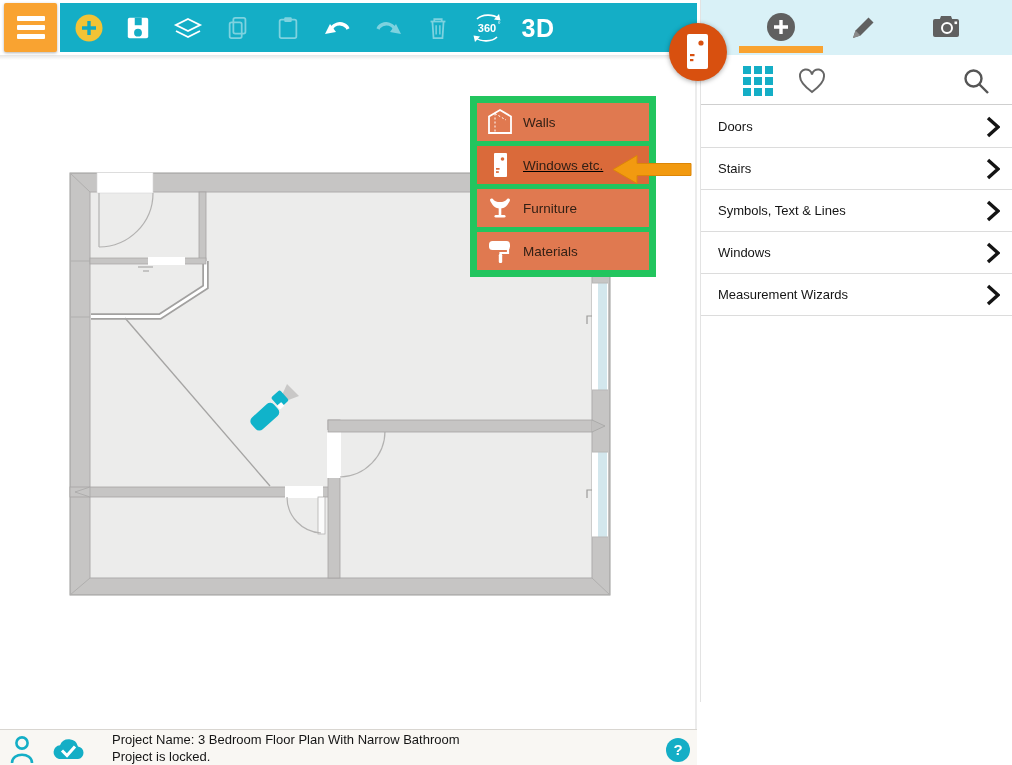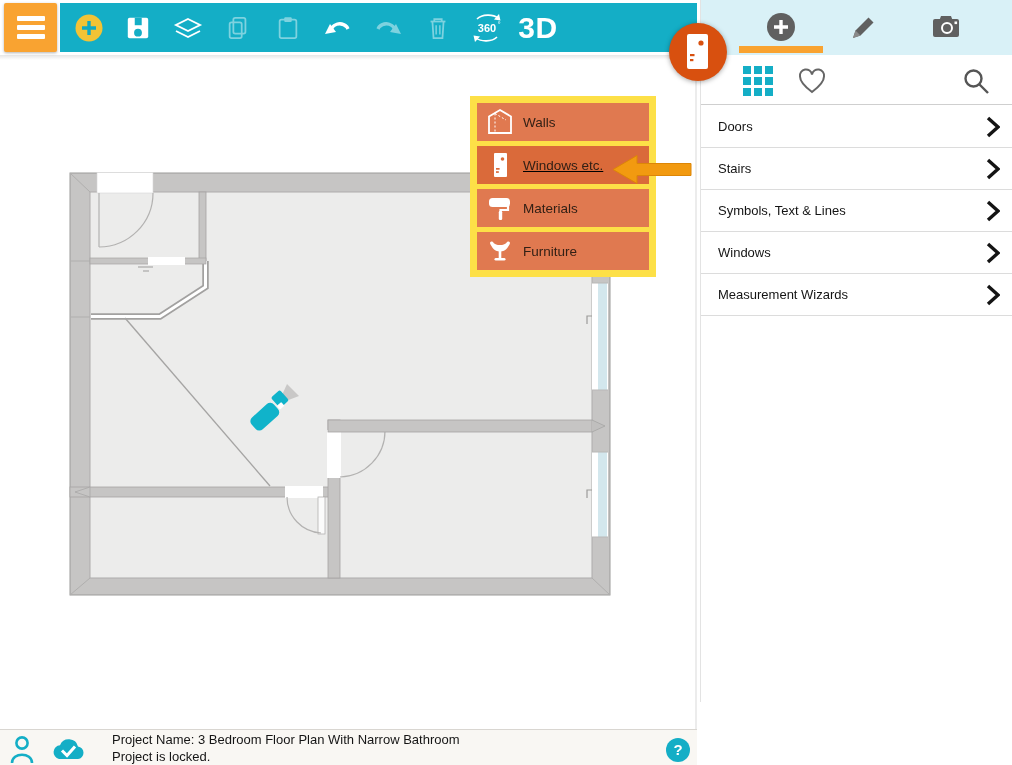--- a/index.html
+++ b/index.html
@@ -9,34 +9,34 @@
 
   
   .topbar { position:absolute; left:0; top:0; width:697px; height:55px; background:#fff; z-index:30; }
   .menu-btn { position:absolute; left:4px; top:3px; width:53px; height:49px; background:#f9a331;
               border-radius:2px; box-shadow:0 1px 3px rgba(0,0,0,.3); cursor:pointer;
               display:flex; flex-direction:column; justify-content:center; align-items:center; gap:4.5px; }
   .menu-btn .bar { width:28px; height:4.5px; background:#fff; border-radius:1px; }
   .tealbar { position:absolute; left:60px; top:3px; width:637px; height:49px; background:#14aec6; }
   .tool { position:absolute; top:5px; width:40px; height:40px; display:flex; align-items:center; justify-content:center; cursor:pointer; }
   .tool.disabled { opacity:.45; cursor:default; }
-  .label3d { font-size:30px; font-weight:bold; color:#fff; letter-spacing:.5px; }
+  .label3d { font-size:25px; font-weight:bold; color:#fff; letter-spacing:.5px; }
 
   
   .canvas-area { position:absolute; left:0; top:55px; width:697px; height:674px; background:#fff;
                  border-right:2px solid #ececec; z-index:5; }
   .canvas-shadow { position:absolute; left:0; top:0; width:100%; height:5px;
                    background:linear-gradient(to bottom, rgba(0,0,0,.10), rgba(0,0,0,0)); }
   .plan-svg { position:absolute; left:0; top:0; }
 
   .collapse-btn { position:absolute; left:648px; top:683px; width:42px; height:38px; cursor:pointer;
                   display:flex; align-items:center; justify-content:center; }
 
   
-  .popup { position:absolute; left:470px; top:96px; width:186px; background:#fde047; padding:7px; z-index:40; }
+  .popup { position:absolute; left:470px; top:96px; width:186px; background:#22c55e; padding:7px; z-index:40; }
   .popup-item { height:38px; background:#e07950; display:flex; align-items:center; margin-bottom:5px; cursor:pointer; }
   .popup-item:last-child { margin-bottom:0; }
   .popup-item.hl { background:#da6a3a;text-decoration:underline; }
   .popup-ic { width:46px; display:flex; align-items:center; justify-content:center; }
   .popup-label { font-size:13.5px; color:#332015; }
 
   .arrow-ptr { position:absolute; left:610px; top:152px; z-index:41; }
 
   
   .drag-circle { position:absolute; left:669px; top:23px; width:58px; height:58px; border-radius:50%;
@@ -262,36 +262,36 @@
           <circle cx="17.5" cy="9" r="1.8" fill="#da6a3a"></circle>
           <rect x="11" y="18" width="3.6" height="1.7" fill="#da6a3a"></rect>
           <rect x="11" y="21.2" width="2.8" height="1.7" fill="#da6a3a"></rect>
         </svg>
       </span>
       <span class="popup-label">Windows etc.</span>
     </div>
     <div class="popup-item">
       <span class="popup-ic">
         <svg width="30" height="30" viewBox="0 0 30 30">
+          <path d="M7,5.5 C5.2,5 4.5,7 5.5,8.5 C7,11 8,13.5 11,14.8 C13.5,15.8 16.5,15.8 19,14.8 C22,13.5 23,11 24.5,8.5 C25.5,7 24.8,5 23,5.5 C21,6.2 21.5,9 15,9 C8.5,9 9,6.2 7,5.5 Z" fill="#fff"></path>
+          <rect x="13.7" y="15" width="2.6" height="7" fill="#fff"></rect>
+          <rect x="9.5" y="22" width="11" height="2.6" rx="1.3" fill="#fff"></rect>
+        </svg>
+      </span>
+      <span class="popup-label">Furniture</span>
+    </div>
+    <div class="popup-item">
+      <span class="popup-ic">
+        <svg width="30" height="30" viewBox="0 0 30 30">
           <rect x="4" y="5" width="21" height="9" rx="3.5" fill="#fff"></rect>
           <path d="M23,13 V17 H15.5 V19" fill="none" stroke="#fff" stroke-width="2.2"></path>
           <rect x="13.8" y="18" width="3.4" height="9" rx="1.2" fill="#fff"></rect>
         </svg>
       </span>
       <span class="popup-label">Materials</span>
-    </div>
-    <div class="popup-item">
-      <span class="popup-ic">
-        <svg width="30" height="30" viewBox="0 0 30 30">
-          <path d="M7,5.5 C5.2,5 4.5,7 5.5,8.5 C7,11 8,13.5 11,14.8 C13.5,15.8 16.5,15.8 19,14.8 C22,13.5 23,11 24.5,8.5 C25.5,7 24.8,5 23,5.5 C21,6.2 21.5,9 15,9 C8.5,9 9,6.2 7,5.5 Z" fill="#fff"></path>
-          <rect x="13.7" y="15" width="2.6" height="7" fill="#fff"></rect>
-          <rect x="9.5" y="22" width="11" height="2.6" rx="1.3" fill="#fff"></rect>
-        </svg>
-      </span>
-      <span class="popup-label">Furniture</span>
     </div>
   </div>
 
   <svg class="arrow-ptr" width="85" height="35" viewBox="0 0 85 35">
     <polygon points="3,17.5 27,3.5 27,11.5 81,11.5 81,23.5 27,23.5 27,31.5" fill="#f29a10" stroke="#dd8606" stroke-width="1"></polygon>
   </svg>
 
   <div class="drag-circle">
     <svg width="58" height="58" viewBox="0 0 58 58">
       <rect x="18" y="11" width="21" height="35" rx="2" fill="#fff"></rect>

